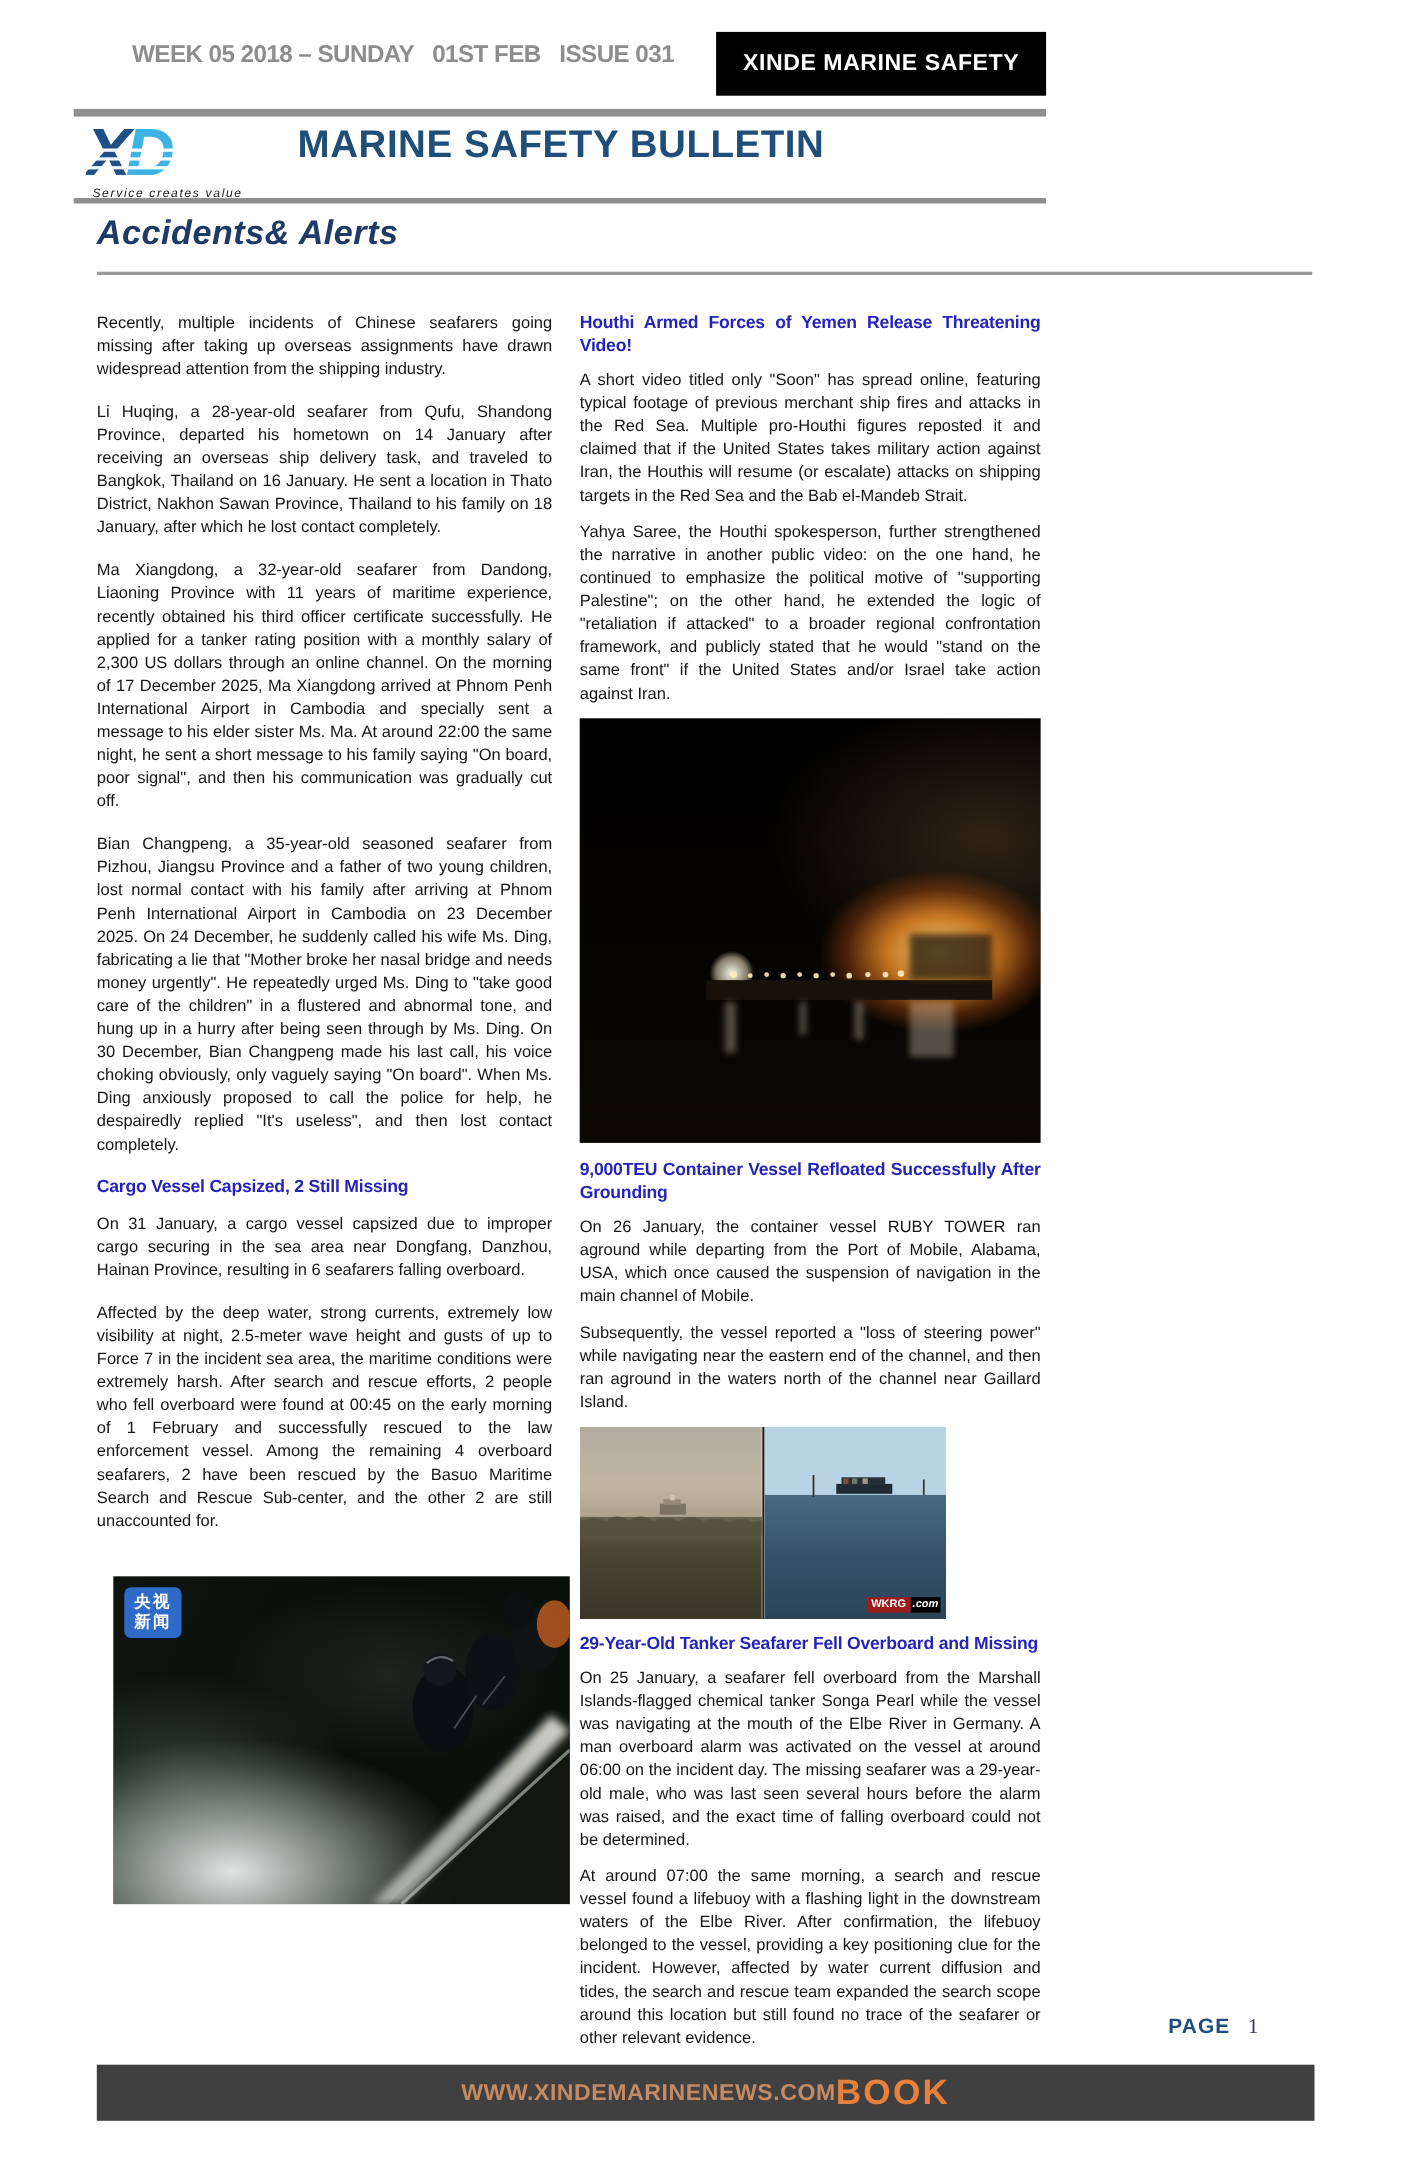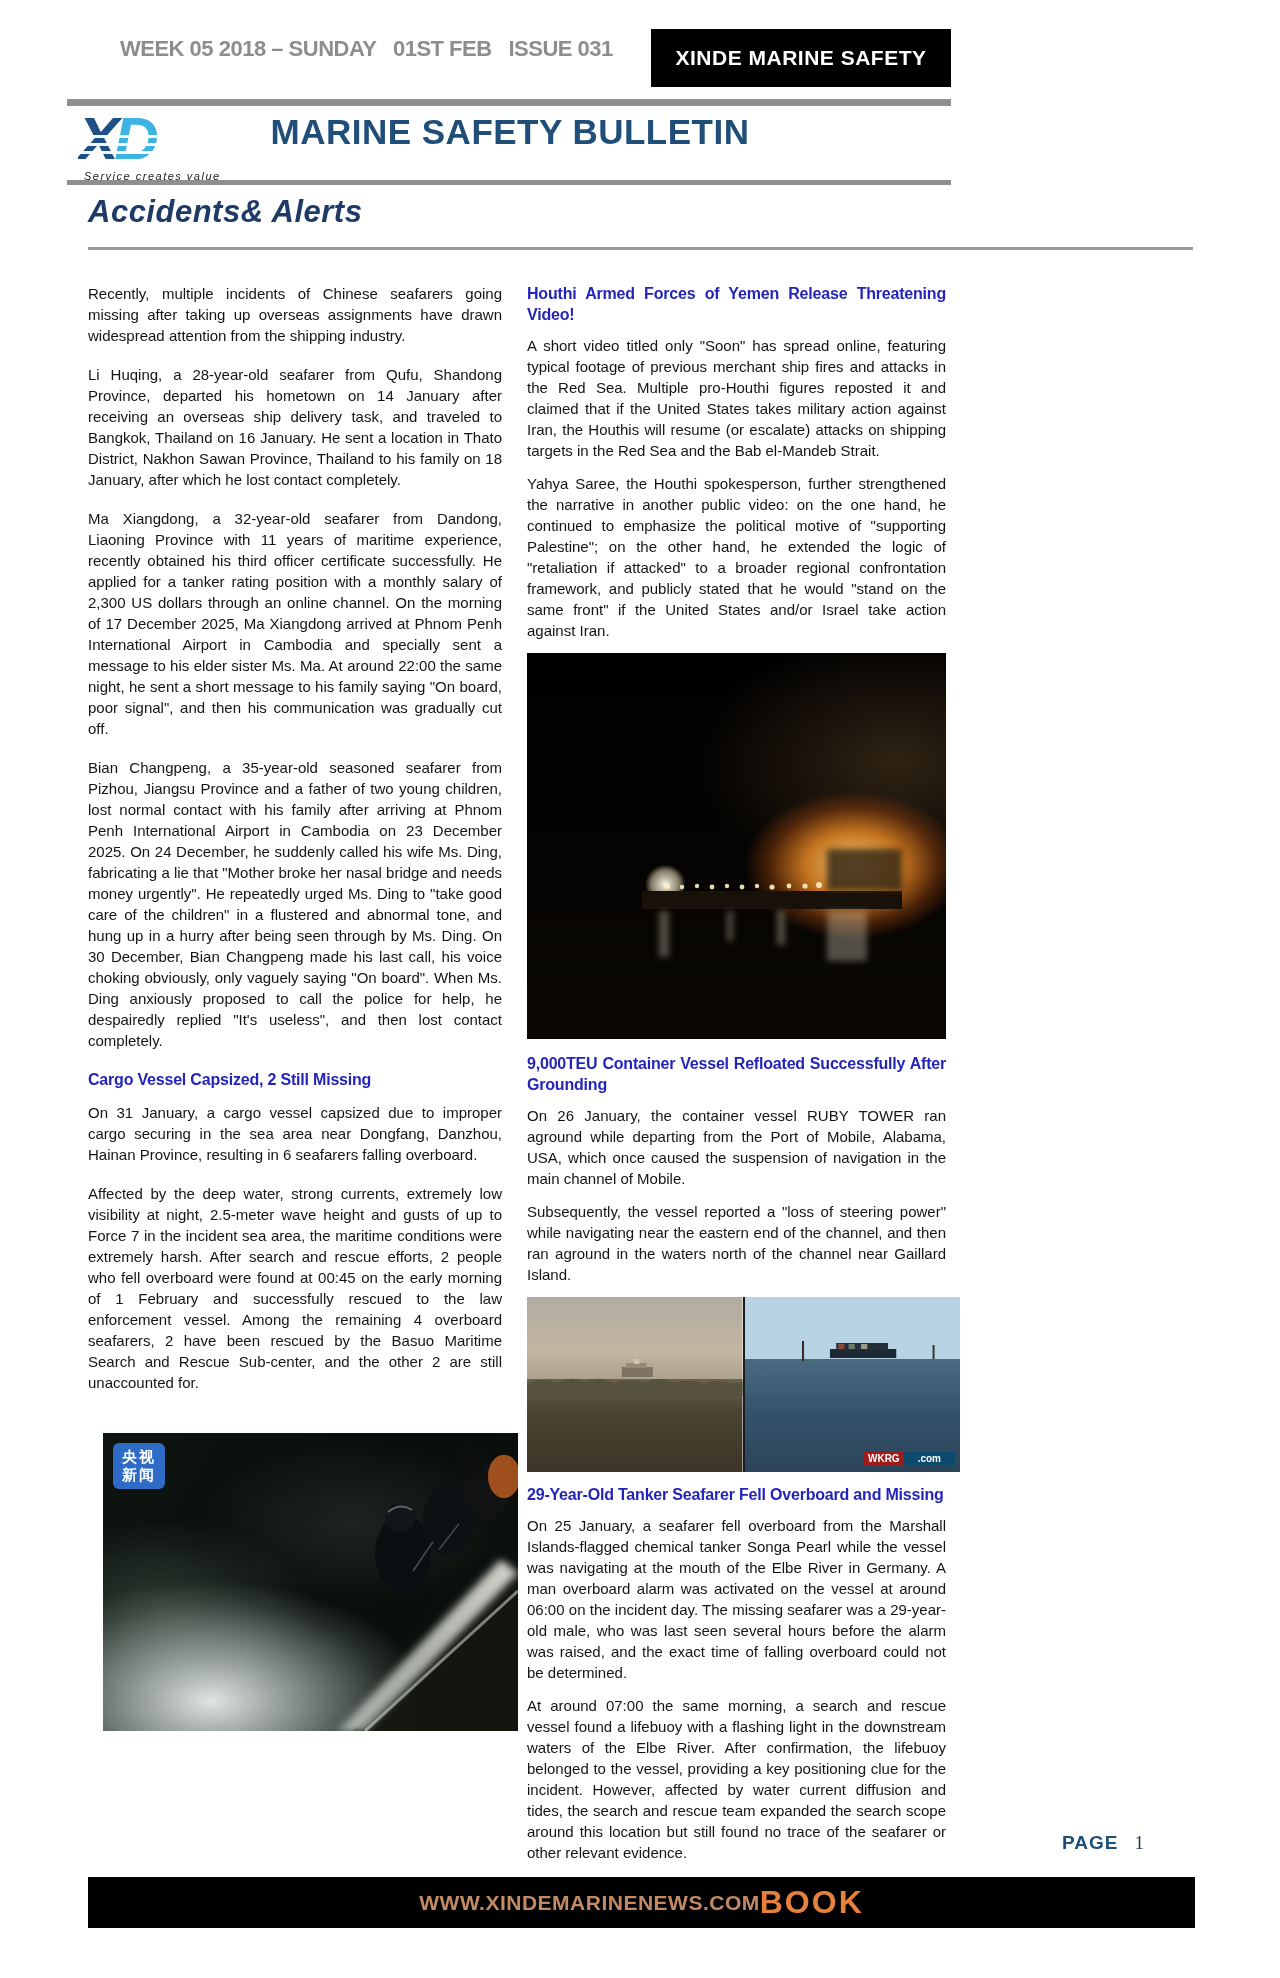--- a/index.html
+++ b/index.html
@@ -63,34 +63,34 @@
     letter-spacing:2px;text-align:center;
   }
   .photo-fire{
     width:419px;height:386px;margin:2px 0 14px 0;
     background:
       radial-gradient(ellipse 140px 95px at 78% 55%, rgba(255,214,126,0.95), rgba(255,150,40,0.75) 35%, rgba(160,70,15,0.45) 60%, rgba(0,0,0,0) 78%),
       radial-gradient(ellipse 280px 180px at 88% 28%, rgba(112,82,46,0.40), rgba(0,0,0,0) 70%),
       radial-gradient(circle 28px at 33% 60%, rgba(255,255,240,0.95), rgba(255,240,200,0.5) 50%, rgba(0,0,0,0) 72%),
       linear-gradient(#010101,#060402 60%,#0b0804);
   }
-  .photo-split{width:433px;height:175px;margin:2px 0 12px 0;display:flex;}
+  .photo-split{width:333px;height:175px;margin:2px 0 12px 0;display:flex;}
   .split-half{position:relative;flex:1;overflow:hidden;}
   .split-left{border-right:2px solid #1c1c1c;}
   .wkrg-tag{
     position:absolute;right:5px;bottom:6px;display:flex;font-size:10px;font-weight:bold;line-height:14px;
   }
   .wkrg-main{background:#9e1b1b;color:#ffffff;padding:0 4px;}
-  .wkrg-suffix{background:#0c4a6e;color:#ffffff;padding:0 14px;}
+  .wkrg-suffix{background:#000000;color:#ffffff;padding:0 2px;font-style:italic;}
   
   .page-marker{position:absolute;left:1062px;top:1832px;display:flex;align-items:baseline;gap:16px;}
   .page-label{font-size:19px;font-weight:bold;color:#1f4e79;letter-spacing:1px;}
   .page-number{font-size:19px;color:#2a3a55;font-family:"Liberation Serif",serif;}
   .footer-bar{
-    position:absolute;left:88px;top:1877px;width:1107px;height:51px;background:#000000;
+    position:absolute;left:88px;top:1877px;width:1107px;height:51px;background:#404040;
     display:flex;align-items:center;justify-content:center;
   }
   .footer-url{color:#c38a63;font-size:21px;font-weight:bold;letter-spacing:0.5px;}
   .footer-book{color:#e5813c;font-size:32px;font-weight:bold;letter-spacing:2px;}
 </style>
 </head>
 <body>
 
 <div class="masthead-text">WEEK 05 2018 – SUNDAY   01ST FEB   ISSUE 031</div>
 <div class="brand-box">

